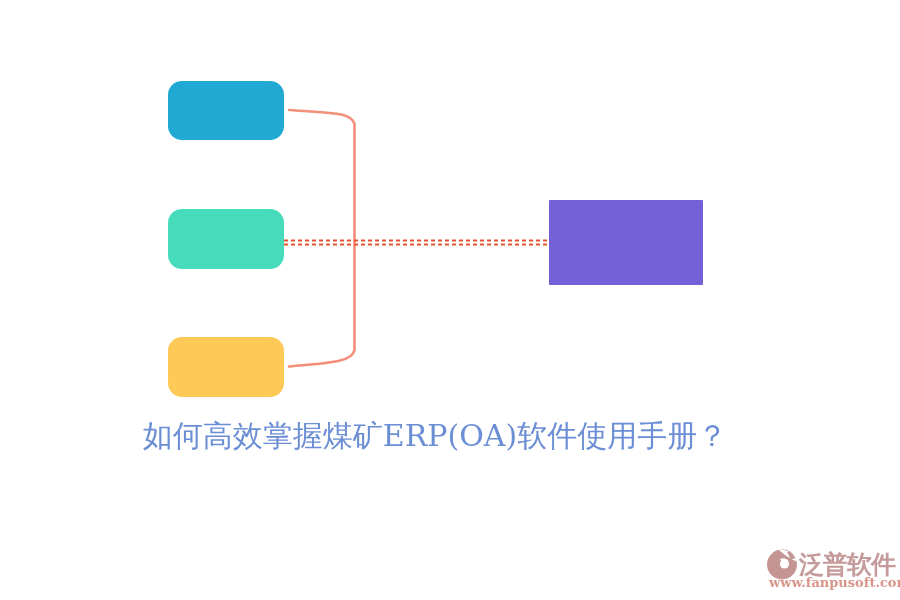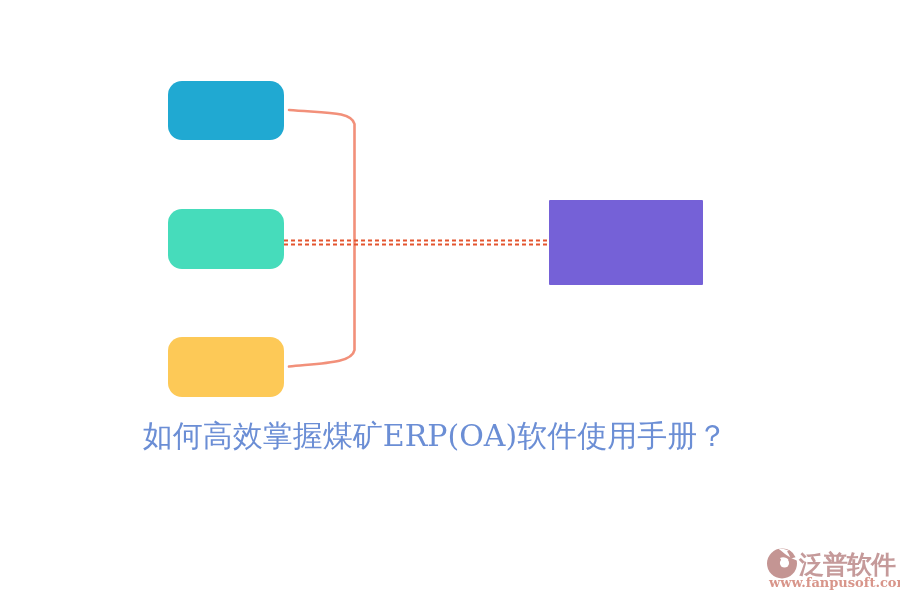--- a/index.html
+++ b/index.html
@@ -12,21 +12,21 @@
   .node-middle{left:168px;top:209px;width:116px;height:60px;background:#46dcbb;}
   .node-bottom{left:168px;top:337px;width:116px;height:60px;background:#fdc957;}
   .node-target{position:absolute;left:549px;top:200px;width:154px;height:85px;background:#7561d7;border-radius:1px;}
   .connector-layer{position:absolute;left:0;top:0;width:900px;height:600px;pointer-events:none;}
   .caption{
     position:absolute;left:0;top:417px;width:870px;text-align:center;
     color:#6b8ed5;font-family:"DejaVu Serif","Liberation Serif",serif;
     font-size:30px;line-height:37px;font-weight:400;
   }
   .watermark-row{
-    position:absolute;left:767px;top:548px;display:flex;gap:2px;
+    position:absolute;left:767px;top:548px;display:flex;align-items:center;gap:2px;
   }
   .brand-name{
     color:#c59a9a;font-size:25px;font-weight:bold;letter-spacing:-1px;
     font-family:"DejaVu Sans","Liberation Sans",sans-serif;white-space:nowrap;
   }
   .brand-url{
     position:absolute;left:769px;top:575px;width:126px;text-align:center;
     color:#d8958a;font-size:13px;font-weight:bold;
     font-family:"DejaVu Serif","Liberation Serif",serif;white-space:nowrap;
   }

